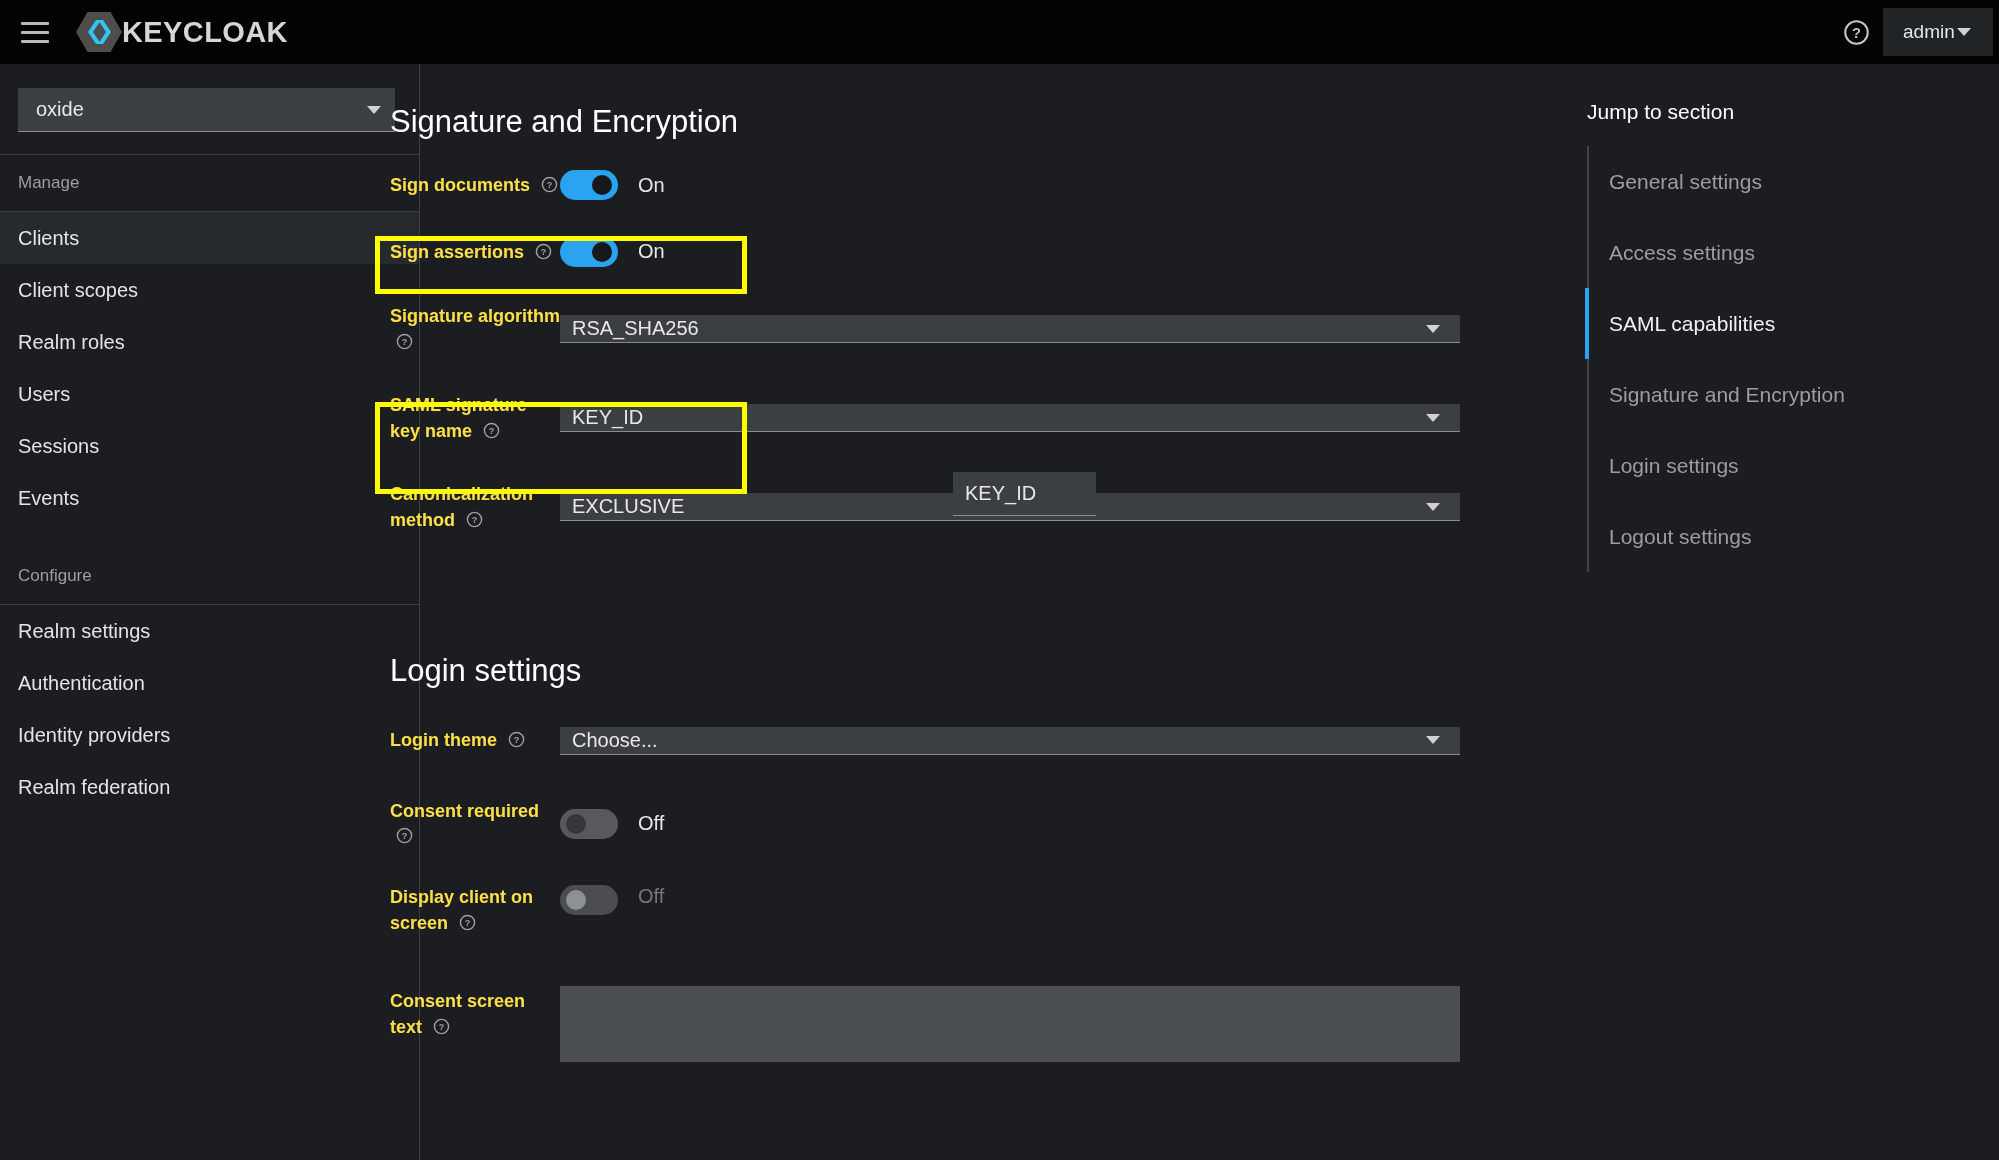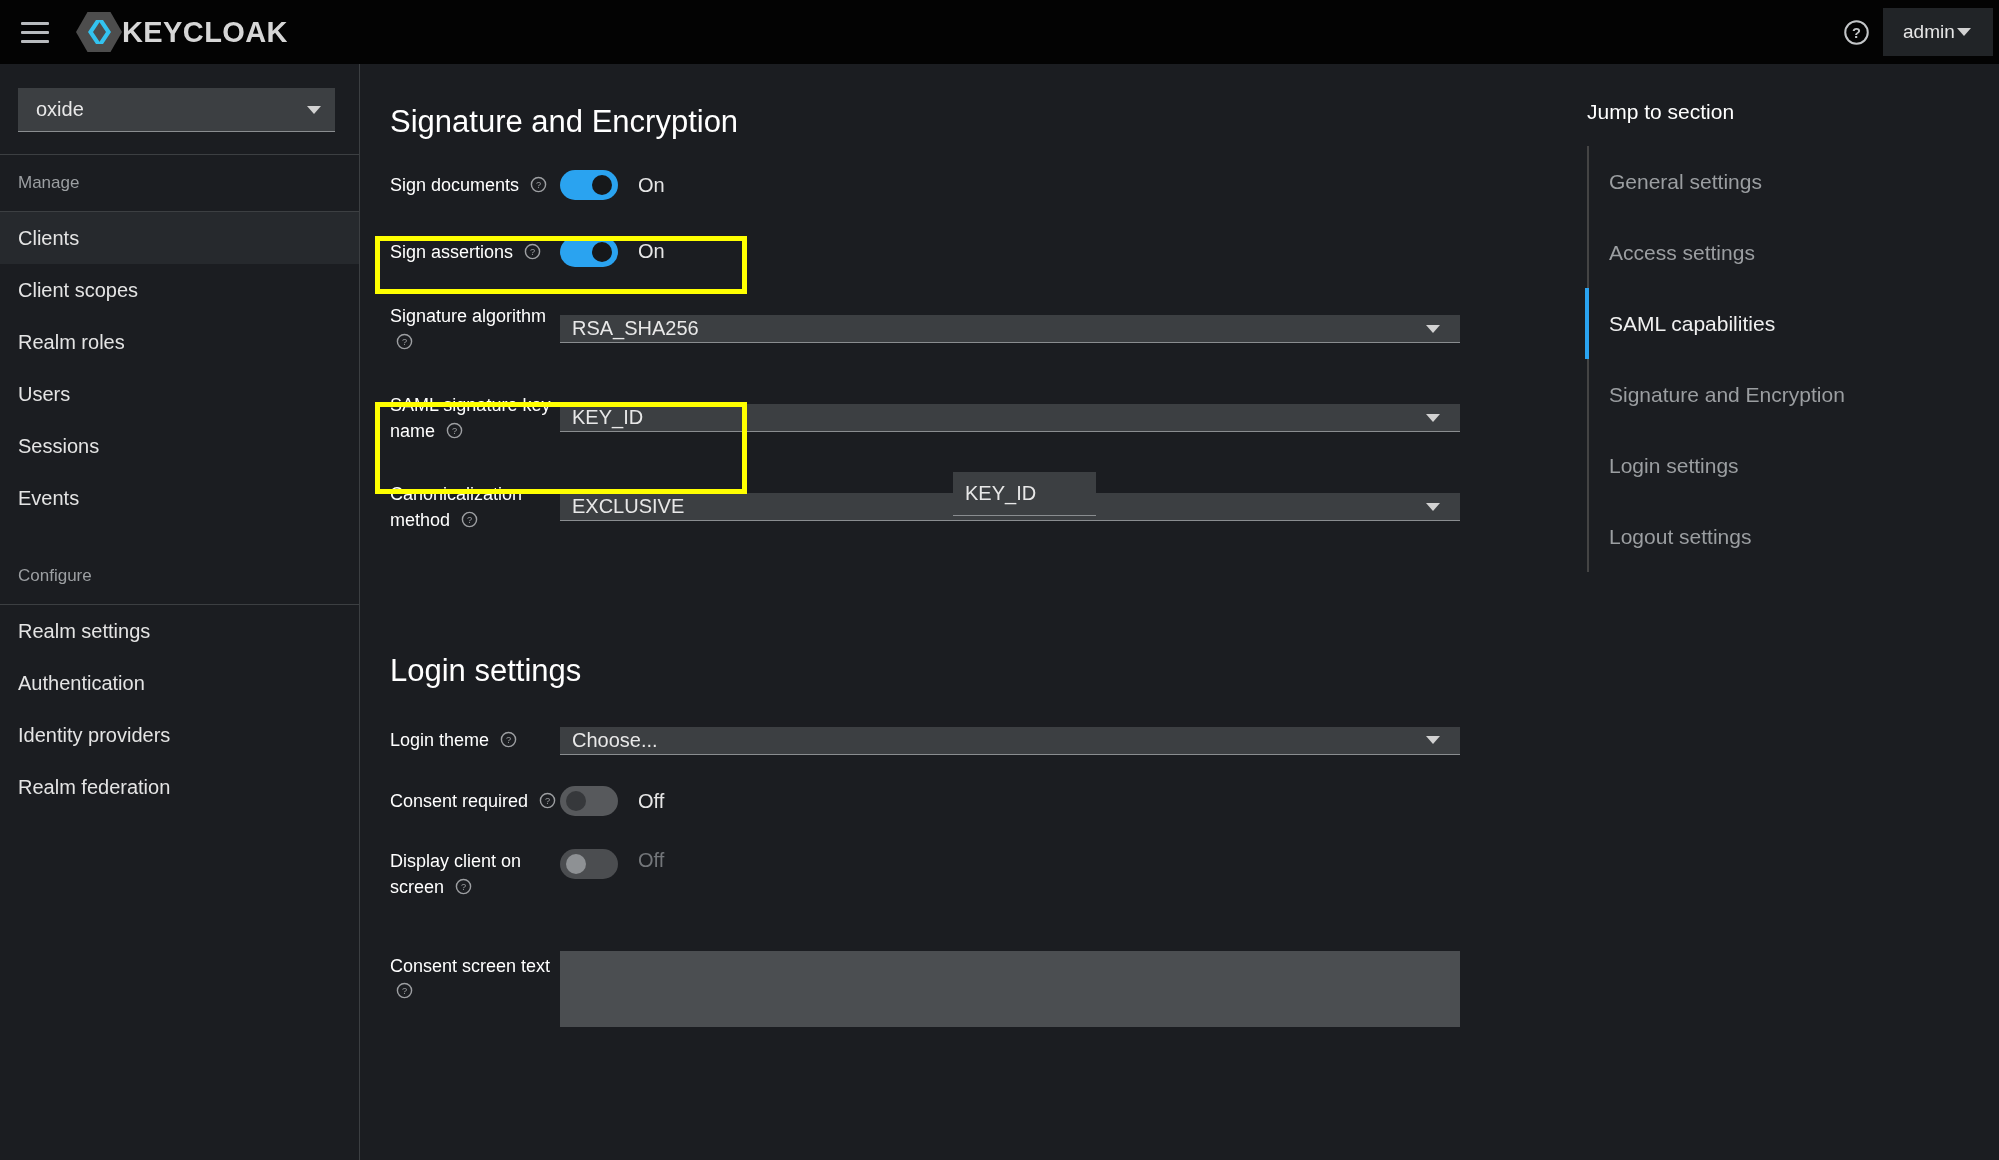--- a/index.html
+++ b/index.html
@@ -39,21 +39,21 @@
     padding: 0 18px 0 20px; margin-right: 6px; cursor: pointer;
   }
   .user-menu .uname { color: #e6e6e6; font-size: 19px; }
   .caret {
     width: 0; height: 0; border-left: 7px solid transparent;
     border-right: 7px solid transparent; border-top: 8px solid #d2d2d2;
   }
 
   
   .sidebar {
-    position: absolute; left: 0; top: 64px; width: 360px; height: 1096px;
+    position: absolute; left: 0; top: 64px; width: 420px; height: 1096px;
     background: #1b1d21; border-right: 1px solid #3c3f42;
   }
   .realm-wrap { padding: 24px 24px 22px 18px; }
   .realm-select {
     height: 44px; background: #3c3f42; display: flex; align-items: center;
     padding: 0 14px 0 18px; border-bottom: 1px solid #8a8d90; cursor: pointer;
   }
   .realm-select .rname { color: #e8e8e8; font-size: 20px; flex: 1; }
   .nav-divider { height: 1px; background: #3c3f42; width: 100%; }
   .nav-group-title {
@@ -69,22 +69,22 @@
   .main {
     position: absolute; left: 361px; top: 64px;
     width: 1638px; height: 1096px; overflow: hidden;
   }
   .content { position: absolute; left: 0; top: 0; width: 1180px; }
   .section-title {
     color: #fff; font-size: 31px; font-weight: 400; padding: 40px 0 0 29px;
   }
   .form-row { display: flex; padding-left: 29px; }
   .flabel {
-    width: 170px; flex: 0 0 170px; color: #ffffff; font-size: 18px;
-    font-weight: 400; line-height: 1.42; padding-top: 3px;
+    width: 170px; flex: 0 0 170px; color: #fde047; font-size: 18px;
+    font-weight: 700; line-height: 1.42; padding-top: 3px;
   }
   .flabel .hint { display: inline-block; vertical-align: -2px; margin-left: 6px; }
   .fctl { flex: 1; display: flex; align-items: center; }
 
   .toggle {
     width: 58px; height: 30px; border-radius: 15px; background: #2aa3f0;
     position: relative; cursor: pointer; flex: 0 0 58px;
   }
   .toggle .knob {
     position: absolute; top: 5px; right: 6px; width: 20px; height: 20px;
@@ -333,21 +333,21 @@
           </span>
         </div>
         <div class="fctl">
           <div class="select">
             <span class="sval">Choose...</span>
             <span class="caret"></span>
           </div>
         </div>
       </div>
 
-      <div class="form-row" style="margin-top:30px;">
+      <div class="form-row" style="margin-top:40px;">
         <div class="flabel">
           <span>Consent required</span>
           <span class="hint">
             <svg width="17" height="17" viewBox="0 0 24 24">
                 <circle cx="12" cy="12" r="10" fill="none" stroke="#9d9fa2" stroke-width="2"></circle>
                 <text x="12" y="17" text-anchor="middle" font-size="13" fill="#9d9fa2" font-family="Liberation Sans, sans-serif">?</text>
               </svg>
           </span>
         </div>
         <div class="fctl">

